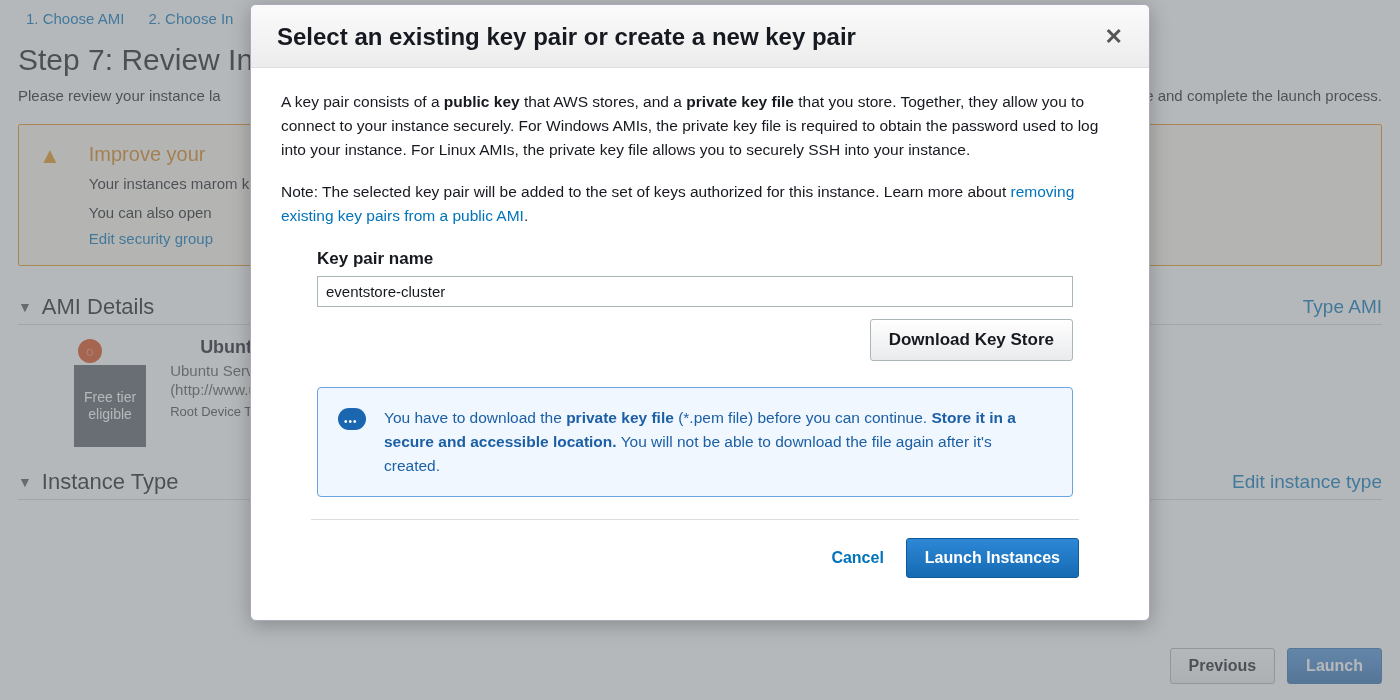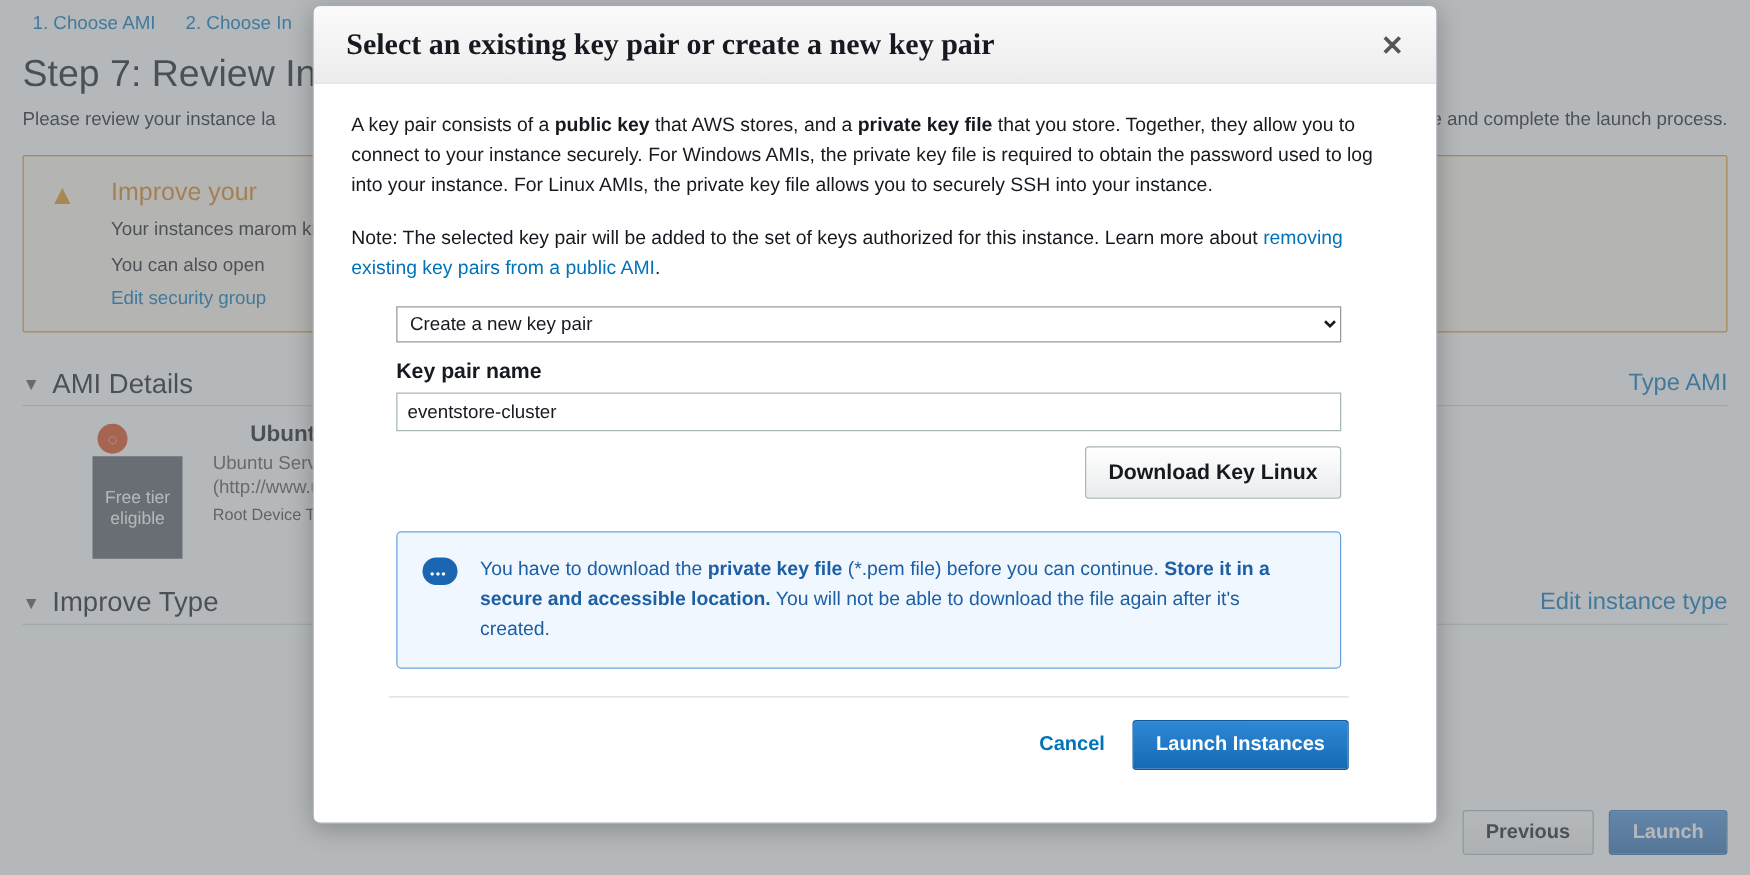--- a/index.html
+++ b/index.html
@@ -184,21 +184,20 @@
     box-shadow: 0 4px 20px rgba(0,0,0,0.25);
     overflow: hidden;
   }
   .modal-header {
     background: linear-gradient(#fbfbfb, #ececec);
     border-bottom: 1px solid #ddd;
     padding: 18px 26px 16px 26px;
     display: flex;
     justify-content: space-between;
     align-items: center;
-    font-family: Liberation Serif, serif;
   }
   .modal-header h2 {
     margin: 0;
     font-size: 24px;
     font-weight: 700;
     color: #16191f;
   }
   .close-x {
     font-size: 22px;
     color: #555;
@@ -367,21 +366,21 @@
       <p>(http://www.ub</p>
       <div class="ami-meta">Root Device Type</div>
     </div>
   </div>
 
   <div style="height:22px"></div>
 
   <div class="section-header">
     <div class="title">
       <span class="caret">▼</span>
-      <span>Improve Type</span>
+      <span>Instance Type</span>
     </div>
     <a class="edit-link" href="#">Edit instance type</a>
   </div>
 
   <div class="footer-buttons">
     <button class="btn">Previous</button>
     <button class="btn primary">Launch</button>
   </div>
 </div>
 
@@ -395,29 +394,26 @@
 
     <div class="modal-body">
       <p>
         <span>A key pair consists of a </span><b>public key</b><span> that AWS stores, and a </span><b>private key file</b><span> that you store. Together, they allow you to connect to your instance securely. For Windows AMIs, the private key file is required to obtain the password used to log into your instance. For Linux AMIs, the private key file allows you to securely SSH into your instance.</span>
       </p>
       <p>
         <span>Note: The selected key pair will be added to the set of keys authorized for this instance. Learn more about </span><a href="#">removing existing key pairs from a public AMI</a><span>.</span>
       </p>
 
       <div class="form-area">
-        <select>
-          <option>Create a new key pair</option>
-        </select>
 
         <div class="field-label">Key pair name</div>
         <input type="text" value="eventstore-cluster" style="">
 
         <div class="download-row">
-          <button class="download-btn">Download Key Linux</button>
+          <button class="download-btn">Download Key Store</button>
         </div>
       </div>
 
       <div class="info-callout">
         <div class="bubble">
             <span>•••</span>
           </div>
         <div>
           <span>You have to download the </span><b>private key file</b><span> (*.pem file) before you can continue. </span><b>Store it in a secure and accessible location.</b><span> You will not be able to download the file again after it's created.</span>
         </div>

